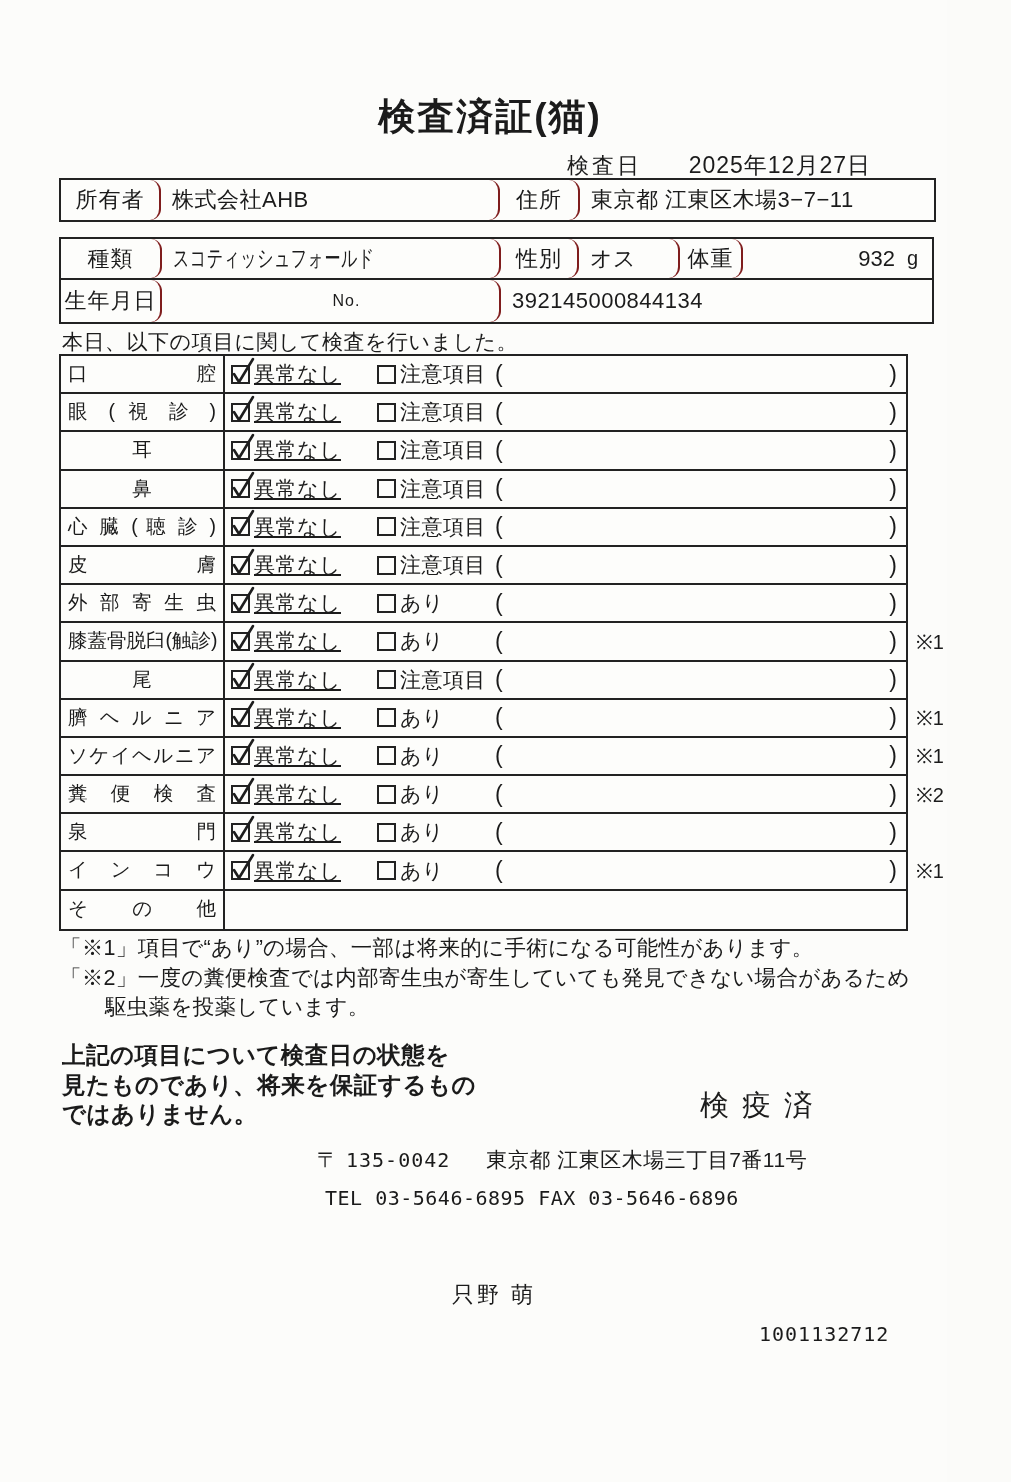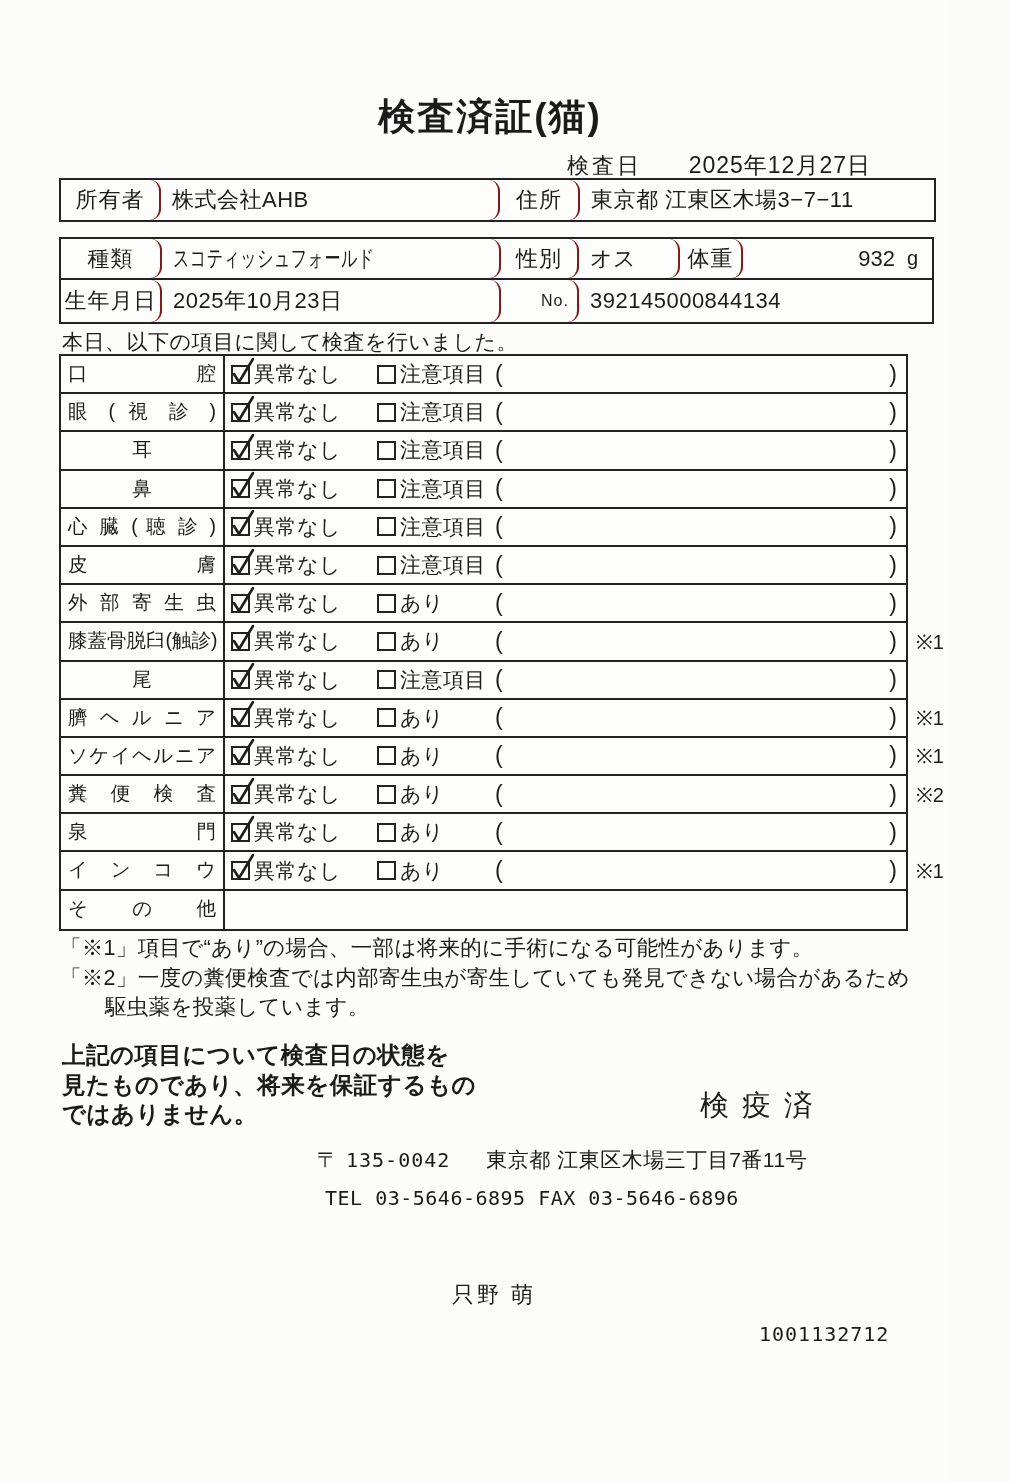--- a/index.html
+++ b/index.html
@@ -51,21 +51,21 @@
   .exam-row{position:relative;display:flex;height:38.2px;box-sizing:border-box;border-bottom:2px solid #222;}
   .exam-row:last-child{border-bottom:none;}
   .cell-label{
     width:164px;box-sizing:border-box;border-right:2px solid #222;
     padding:0 7px;font-size:19.5px;line-height:35px;letter-spacing:0;
     text-align:justify;text-align-last:justify;overflow:hidden;white-space:nowrap;
   }
   .cell-label.center{text-align:center;text-align-last:center;}
   .cell-result{flex:1;position:relative;}
   .opt{position:absolute;top:0;height:100%;display:flex;align-items:center;}
-  .opt1{left:6px;}
+  .opt1{left:6px;text-decoration:underline;}
   .opt2{left:152px;}
   .opt-label{font-size:21px;margin-left:4px;letter-spacing:0.5px;}
   .cb{position:relative;width:15px;height:15px;border:2px solid #222;display:inline-block;box-sizing:content-box;background:#fdfdfb;}
   .cb .tick{position:absolute;left:-3px;top:-11px;width:26px;height:30px;overflow:visible;pointer-events:none;}
   .paren-group{position:absolute;left:270px;top:0;width:402px;height:100%;display:flex;justify-content:space-between;align-items:center;font-size:23px;font-weight:300;}
   .row-note{position:absolute;left:855px;top:0;height:100%;display:flex;align-items:center;font-size:20px;white-space:nowrap;}
 
   
   .notes{left:60px;top:934px;font-size:21.5px;line-height:29.5px;letter-spacing:0.3px;}
   .notes .indent{padding-left:45px;}
@@ -109,21 +109,20 @@
       <div class="cell lbl bR">性別</div>
       <div class="cell val bR">オス</div>
       <div class="cell lbl bR">体重</div>
       <div class="cell weight-cell">
         <span>932</span>
         <span class="weight-unit">g</span>
       </div>
     </div>
     <div class="info-row info-row2">
       <div class="cell lbl bR">生年月日</div>
-      <div class="cell val bR">2025年10月23日</div>
       <div class="cell lbl bR no-lbl">No.</div>
       <div class="cell val">392145000844134</div>
     </div>
   </div>
 
   <div class="abs intro-line">本日、以下の項目に関して検査を行いました。</div>
 
   <div class="abs exam-tbl">
       <div class="exam-row">
       <div class="cell-label">口 腔</div>

